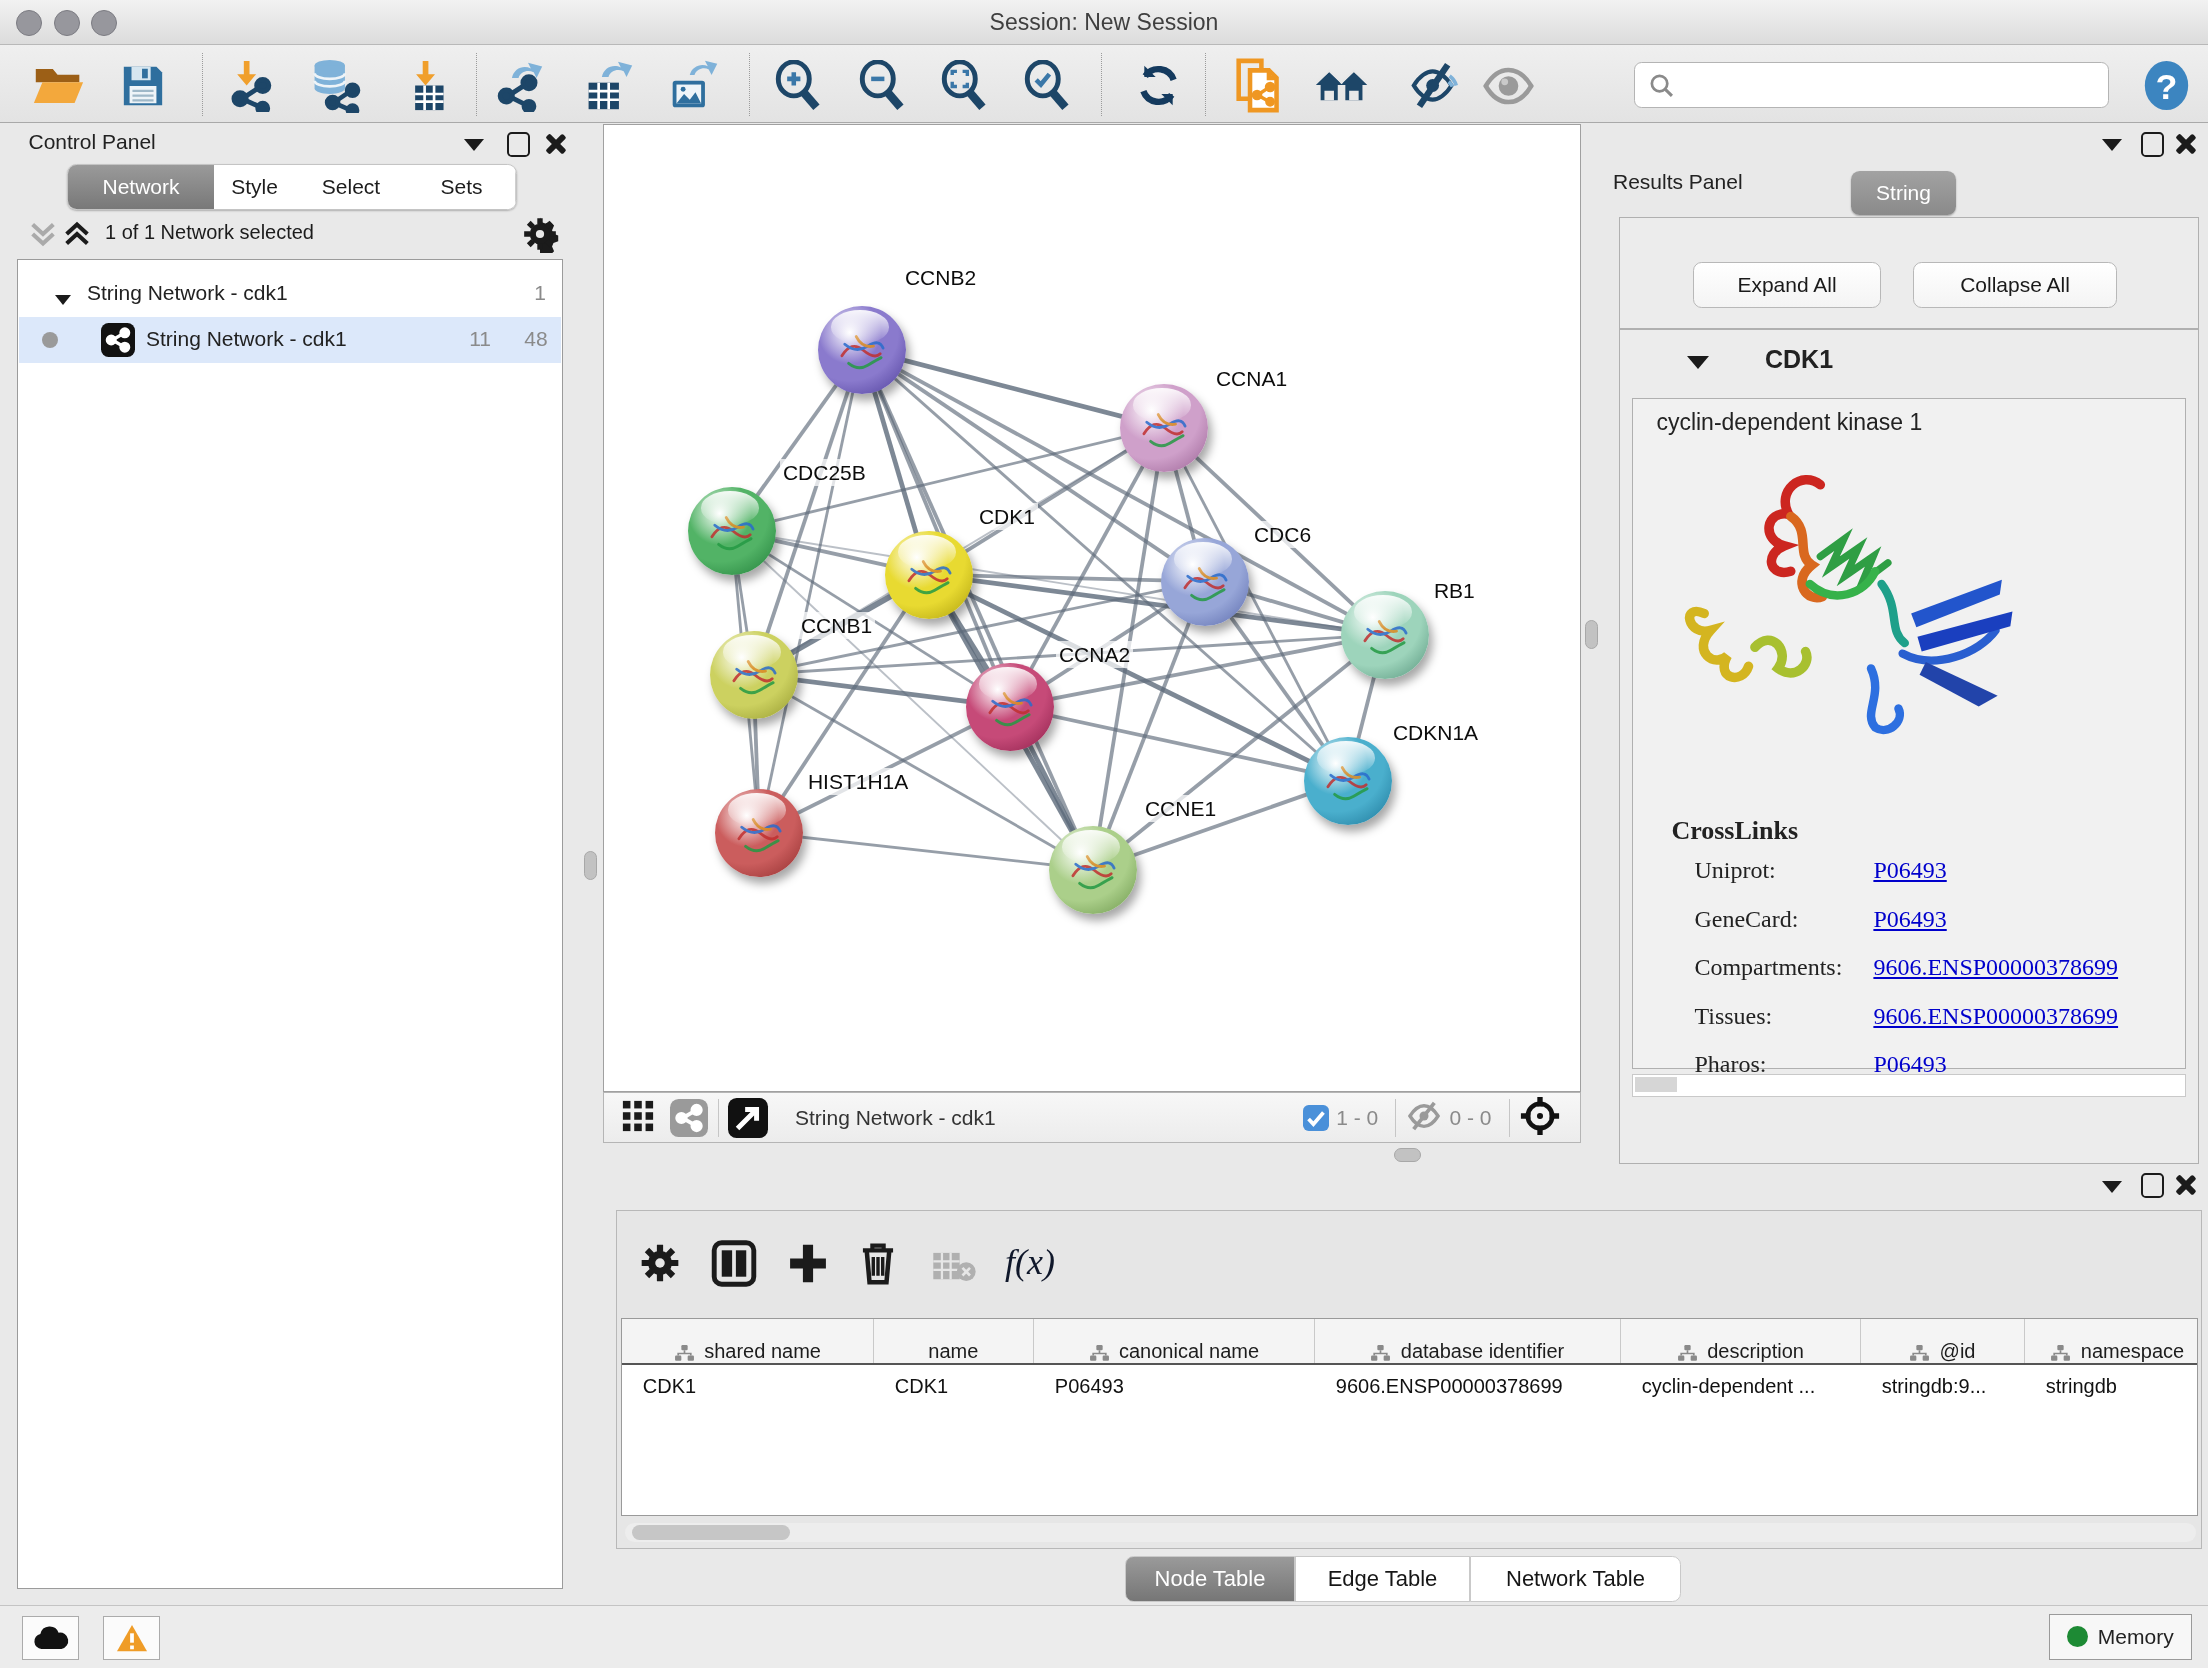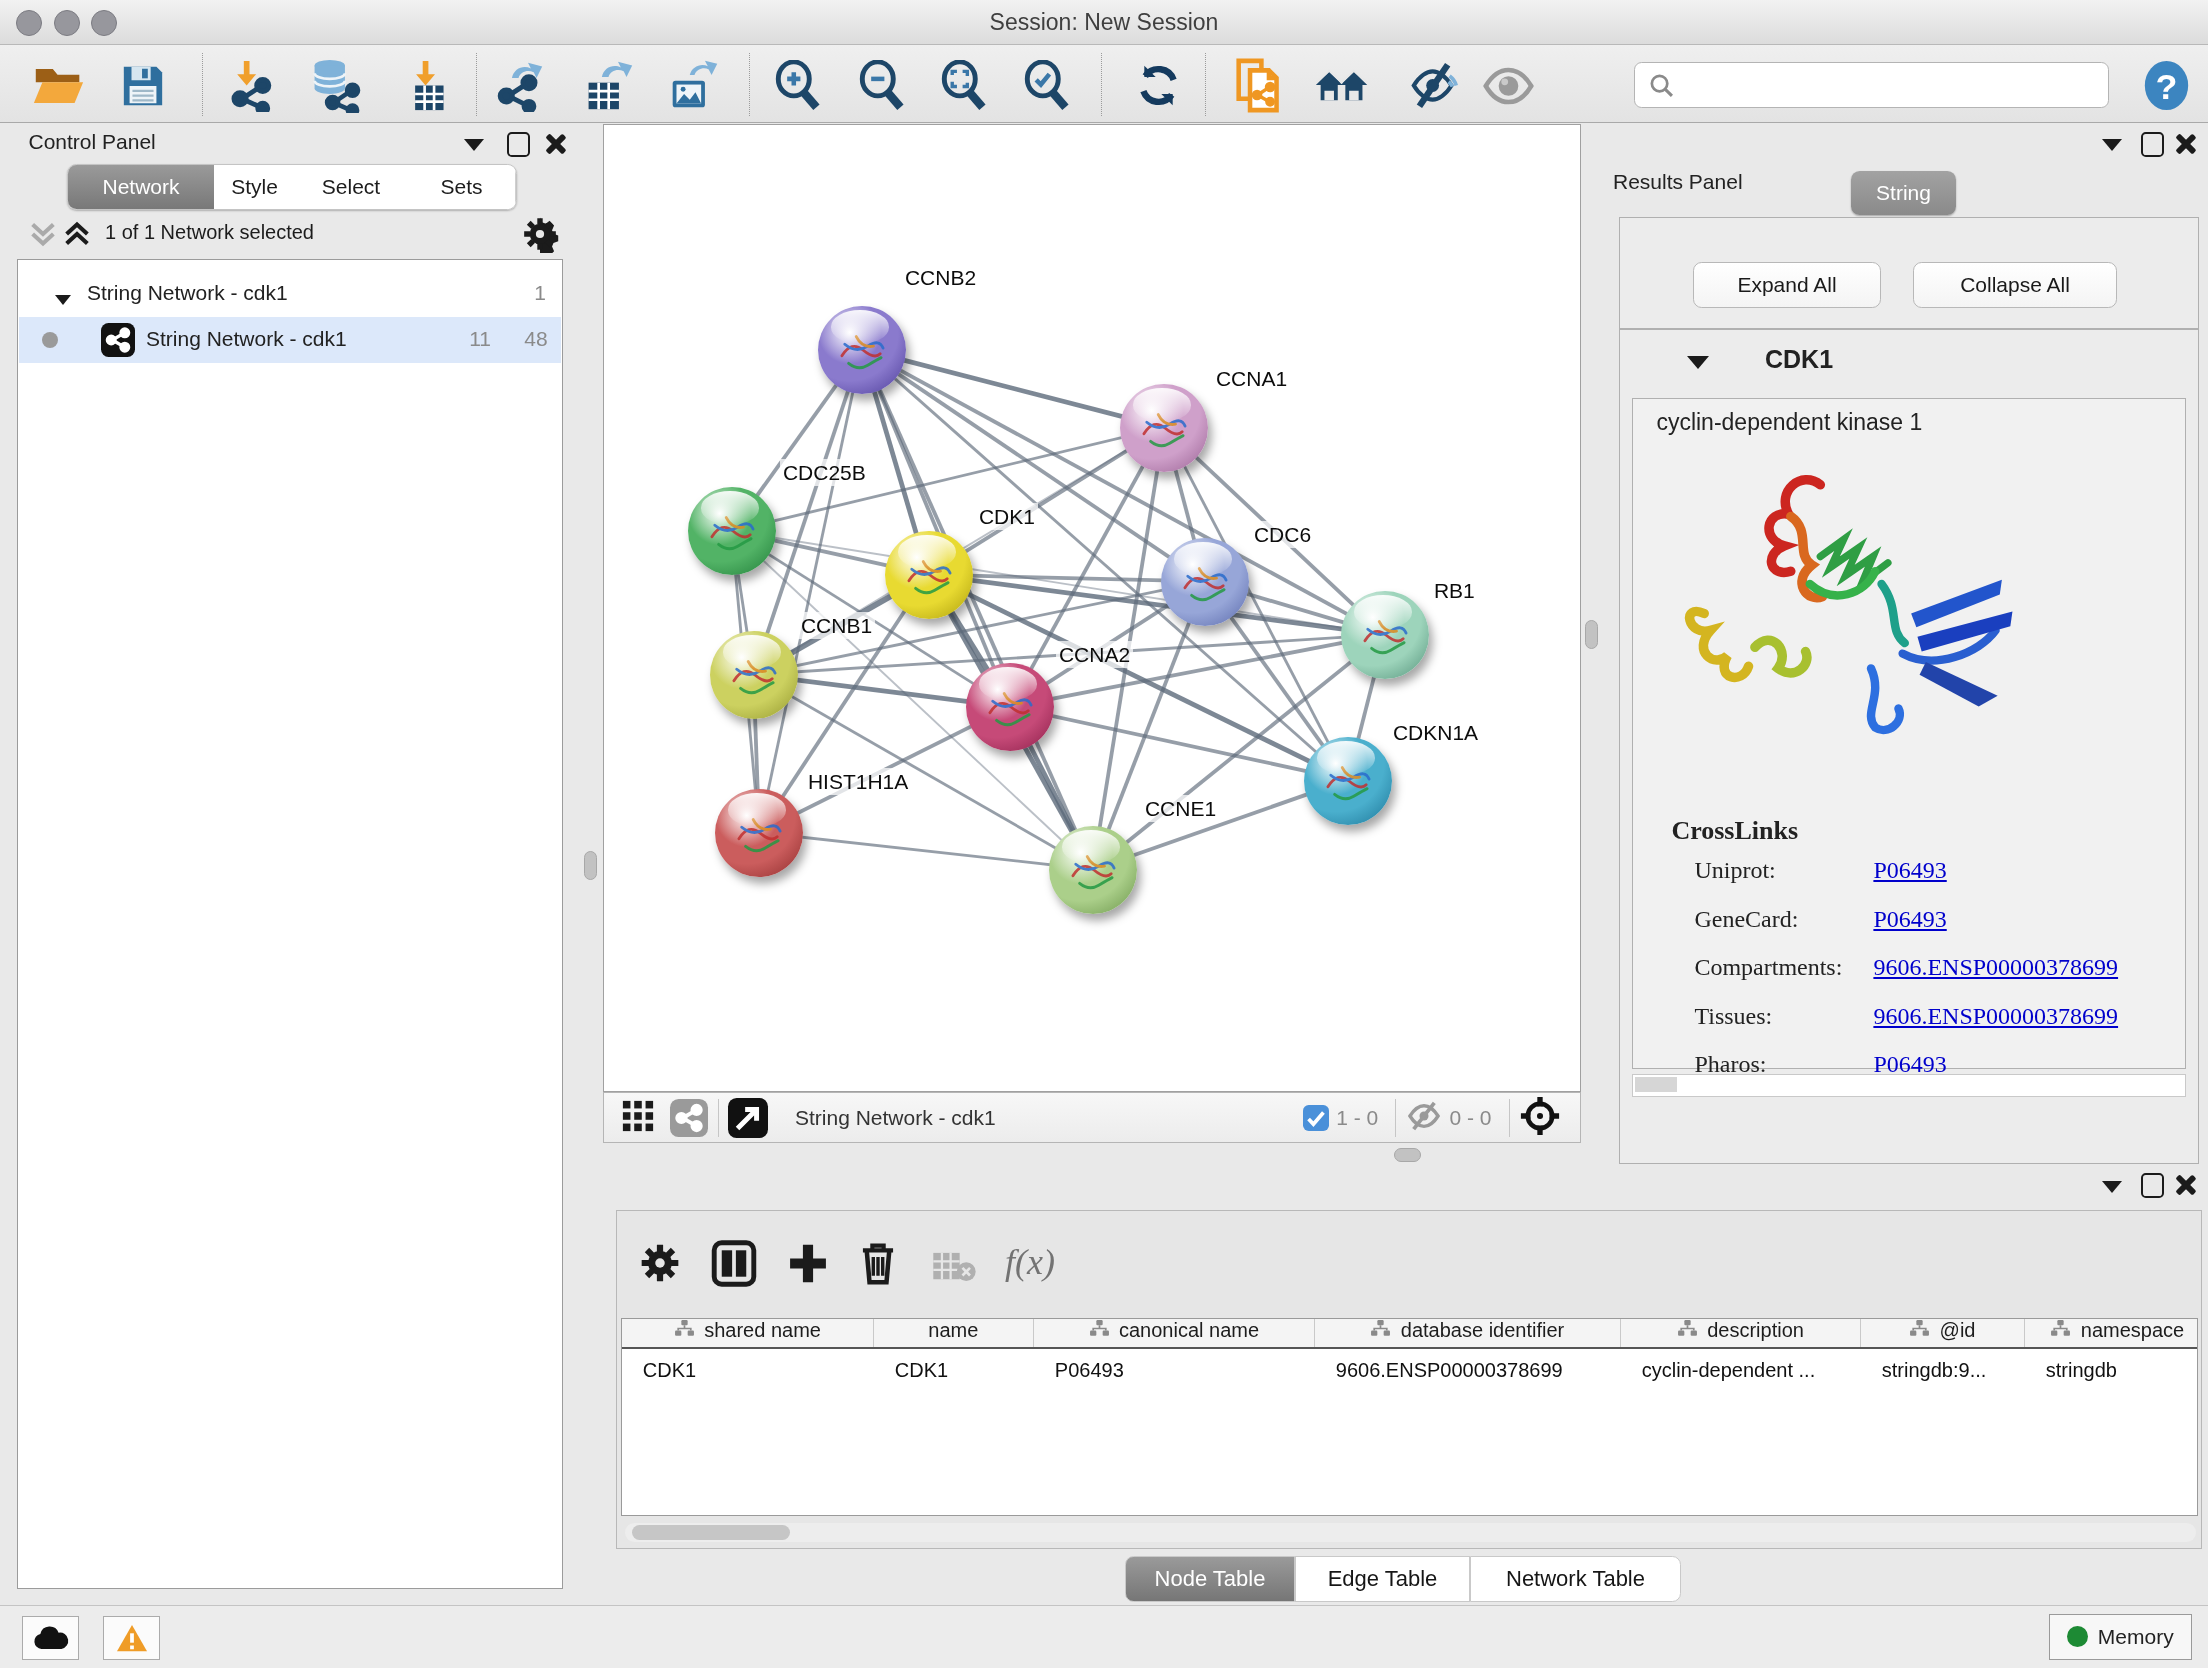--- a/index.html
+++ b/index.html
@@ -60,22 +60,22 @@
     border:1px solid #b8b8b8;border-radius:8.6px;font-size:21px;display:flex;
     align-items:center;justify-content:center;color:#1a1a1a;}
   .serif{font-family:"Liberation Serif",serif;}
   .xlink{color:#0000cc;text-decoration:underline;}
   .xrow{position:absolute;left:0;width:100%;height:38px;font-size:24px;}
   
   .tablebox{position:absolute;left:616px;top:1210px;width:1586px;height:339px;
     background:#e6e6e6;border:1px solid #b8b8b8;box-sizing:border-box;}
   .dtable{position:absolute;left:3.8px;top:107px;width:1577px;height:198px;background:#fff;
     border:1px solid #9a9a9a;box-sizing:border-box;overflow:hidden;}
-  .th{display:flex;align-items:flex-start;justify-content:center;gap:9.5px;font-size:20px;color:#1d1d1d;
-    border-right:1px solid #c9c9c9;box-sizing:border-box;height:28px;background:#f4f4f4;flex:none;}
+  .th{display:flex;align-items:flex-end;justify-content:center;gap:9.5px;font-size:20px;color:#1d1d1d;
+    border-right:1px solid #c9c9c9;box-sizing:border-box;height:44px;background:#f4f4f4;flex:none;}
   .td{display:flex;align-items:center;font-size:20px;color:#111;box-sizing:border-box;
     padding-left:21px;height:42px;flex:none;}
   .btab{position:absolute;top:0;height:46px;display:flex;align-items:center;justify-content:center;
     font-size:22px;background:#fff;border:1px solid #c9c9c9;box-sizing:border-box;color:#161616;}
   .btab.active{background:linear-gradient(#9a9a9a,#767676);color:#fff;text-align:right;}
   
   .statusbar{position:absolute;left:0;top:1605px;width:2208px;height:63px;background:#ececec;
     border-top:1px solid #c4c4c4;}
   .sbtn{position:absolute;top:9.5px;width:55px;height:42px;background:#fbfbfb;border:1.9px solid #ababab;
     display:flex;align-items:center;justify-content:center;}
@@ -680,21 +680,21 @@
     <span class="abs" style="left:297px;top:23px">
       <svg width="46" height="32" viewBox="0 0 24 17">
           <g fill="#b0b0b0">
             <rect x="1" y="1" width="14" height="14"></rect>
         <path d="M1 5.5h14M1 10h14M5.6 1v14M10.2 1v14" stroke="#e6e6e6" stroke-width="1.2"></path>
           </g>
         <circle cx="18.5" cy="11" r="5" fill="#b0b0b0"></circle>
           <path d="M16.5 9l4 4M20.5 9l-4 4" stroke="#e6e6e6" stroke-width="1.4"></path>
         </svg></span>
     <span class="abs" style="left:371px;top:13.3px;font-family:'Liberation Serif',serif;font-style:italic;
-          font-size:36px;color:#737373">f(x)</span>
+          font-size:36px;color:#0f172a">f(x)</span>
   </div>
 
   <div class="dtable">
     <div id="thead" style="display:flex;border-bottom:2.9px solid #555">
         <div class="th" style="width: 252px;">
           <svg width="21" height="19" viewBox="0 0 20 18">
             <rect x="7" y="1" width="6" height="5" rx="1" fill="#8a8a8a"></rect>
             <rect x="1" y="11" width="6" height="5" rx="1" fill="#8a8a8a"></rect>
             <rect x="13" y="11" width="6" height="5" rx="1" fill="#8a8a8a"></rect>
             <path d="M10 6v3M4 11V9h12v2" stroke="#8a8a8a" stroke-width="1.6" fill="none"></path>

